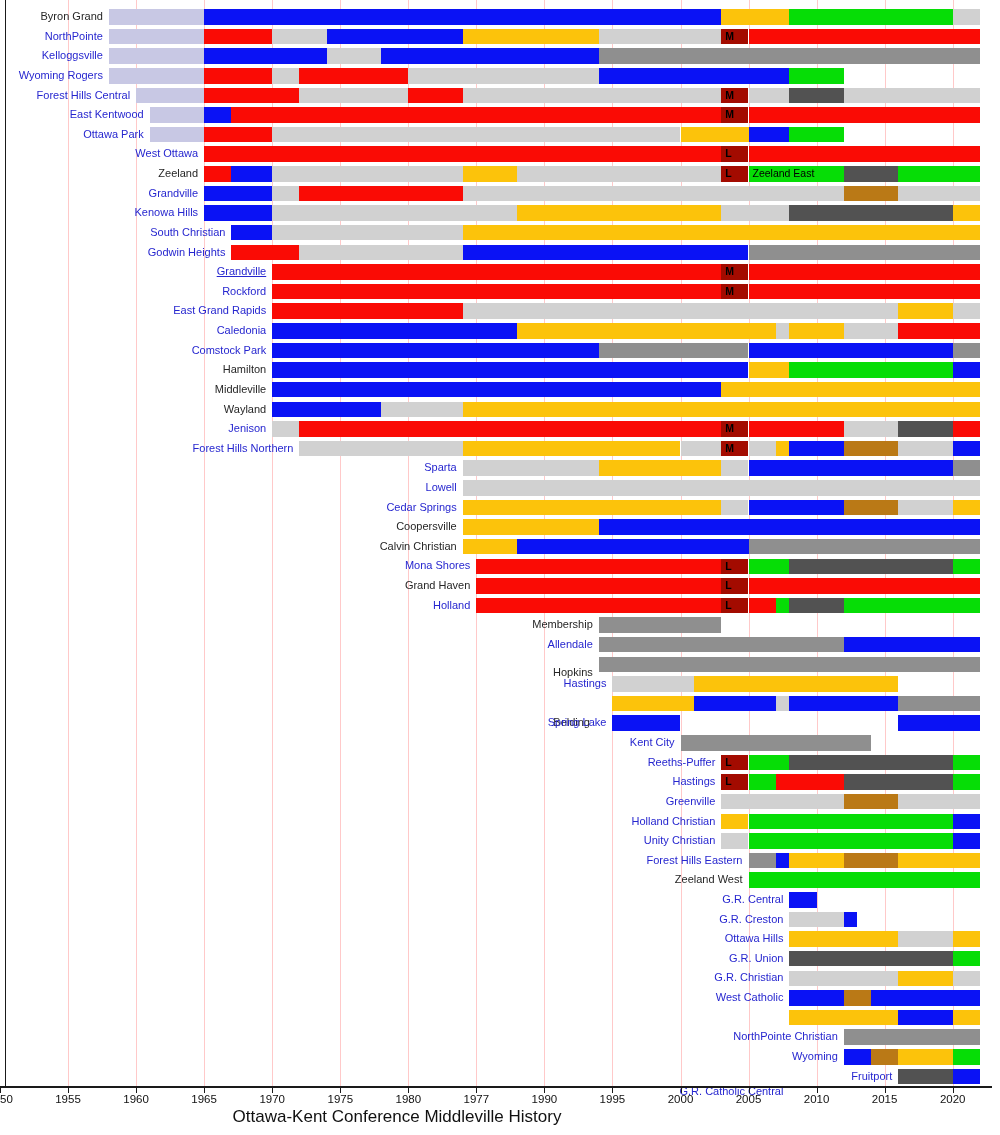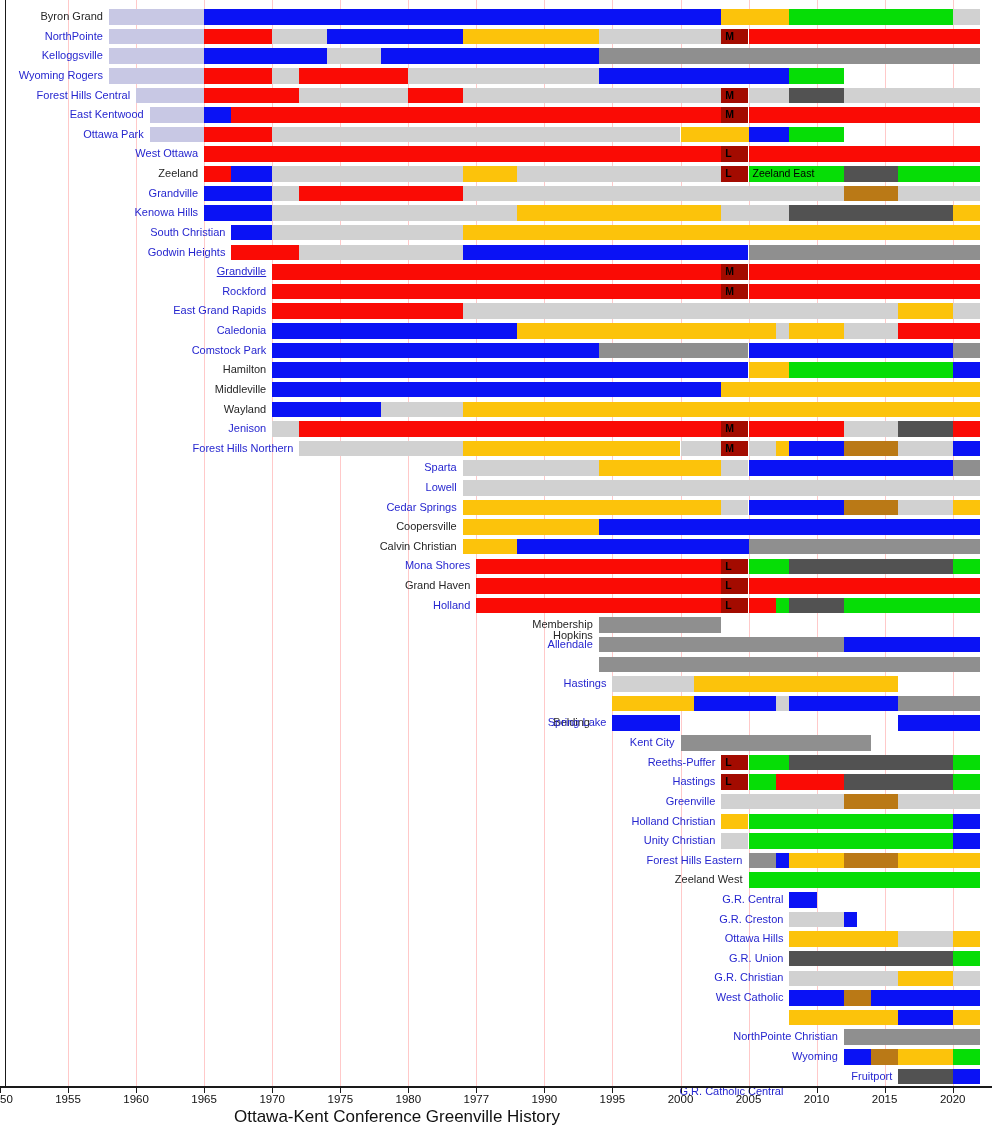--- a/index.html
+++ b/index.html
@@ -313,21 +313,21 @@
       <div>
         <div class="slabel" style="top: 618.32px; right: 407.2px; color: rgb(38, 38, 38);">Membership</div>
         <div class="seg" style="left: 598.8px; width: 122.5px; top: 617.3px; height: 15.6px; background: rgb(143, 143, 143);"></div>
       </div>
       <div>
         <div class="slabel" style="top: 637.94px; right: 407.2px; color: rgb(38, 38, 207);">Allendale</div>
         <div class="seg" style="left: 598.8px; width: 245px; top: 636.9px; height: 15.6px; background: rgb(143, 143, 143);"></div>
         <div class="seg" style="left: 843.8px; width: 136.1px; top: 636.9px; height: 15.6px; background: rgb(10, 18, 245);"></div>
       </div>
       <div>
-        <div class="slabel" style="top: 629px; right: 407.2px; color: rgb(38, 38, 38); padding-left: 48px;">Hopkins</div>
+        <div class="slabel" style="top: 666px; right: 407.2px; color: rgb(38, 38, 38); padding-left: 48px;">Hopkins</div>
         <div class="seg" style="left: 598.8px; width: 381.1px; top: 656.6px; height: 15.6px; background: rgb(143, 143, 143);"></div>
       </div>
       <div>
         <div class="slabel" style="top: 677.18px; right: 393.6px; color: rgb(38, 38, 207);">Hastings</div>
         <div class="seg" style="left: 612.4px; width: 81.7px; top: 676.2px; height: 15.6px; background: rgb(209, 209, 209);"></div>
         <div class="seg" style="left: 694.1px; width: 204.1px; top: 676.2px; height: 15.6px; background: rgb(252, 195, 11);"></div>
       </div>
       <div>
         <div class="slabel" style="top: 696.8px; right: 410px; color: rgb(38, 38, 38); margin-top: 19px;">Belding</div>
         <div class="seg" style="left: 612.4px; width: 81.7px; top: 695.8px; height: 15.6px; background: rgb(252, 195, 11);"></div>
@@ -475,14 +475,14 @@
       <div class="ticklabel" style="left: 680.5px; top: 1093px;">2000</div>
       <div class="tick" style="left: 748.5px; top: 1088px;"></div>
       <div class="ticklabel" style="left: 748.5px; top: 1093px;">2005</div>
       <div class="tick" style="left: 816.6px; top: 1088px;"></div>
       <div class="ticklabel" style="left: 816.6px; top: 1093px;">2010</div>
       <div class="tick" style="left: 884.6px; top: 1088px;"></div>
       <div class="ticklabel" style="left: 884.6px; top: 1093px;">2015</div>
       <div class="tick" style="left: 952.7px; top: 1088px;"></div>
       <div class="ticklabel" style="left: 952.7px; top: 1093px;">2020</div>
     </div>
-  <div class="title" id="charttitle" style="left: 0px; width: 794px; top: 1107px;">Ottawa-Kent Conference Greenville History</div>
+  <div class="title" id="charttitle" style="left: 0px; width: 794px; top: 1107px;">Ottawa-Kent Conference Middleville History</div>
 </div>
 
 </body></html>

